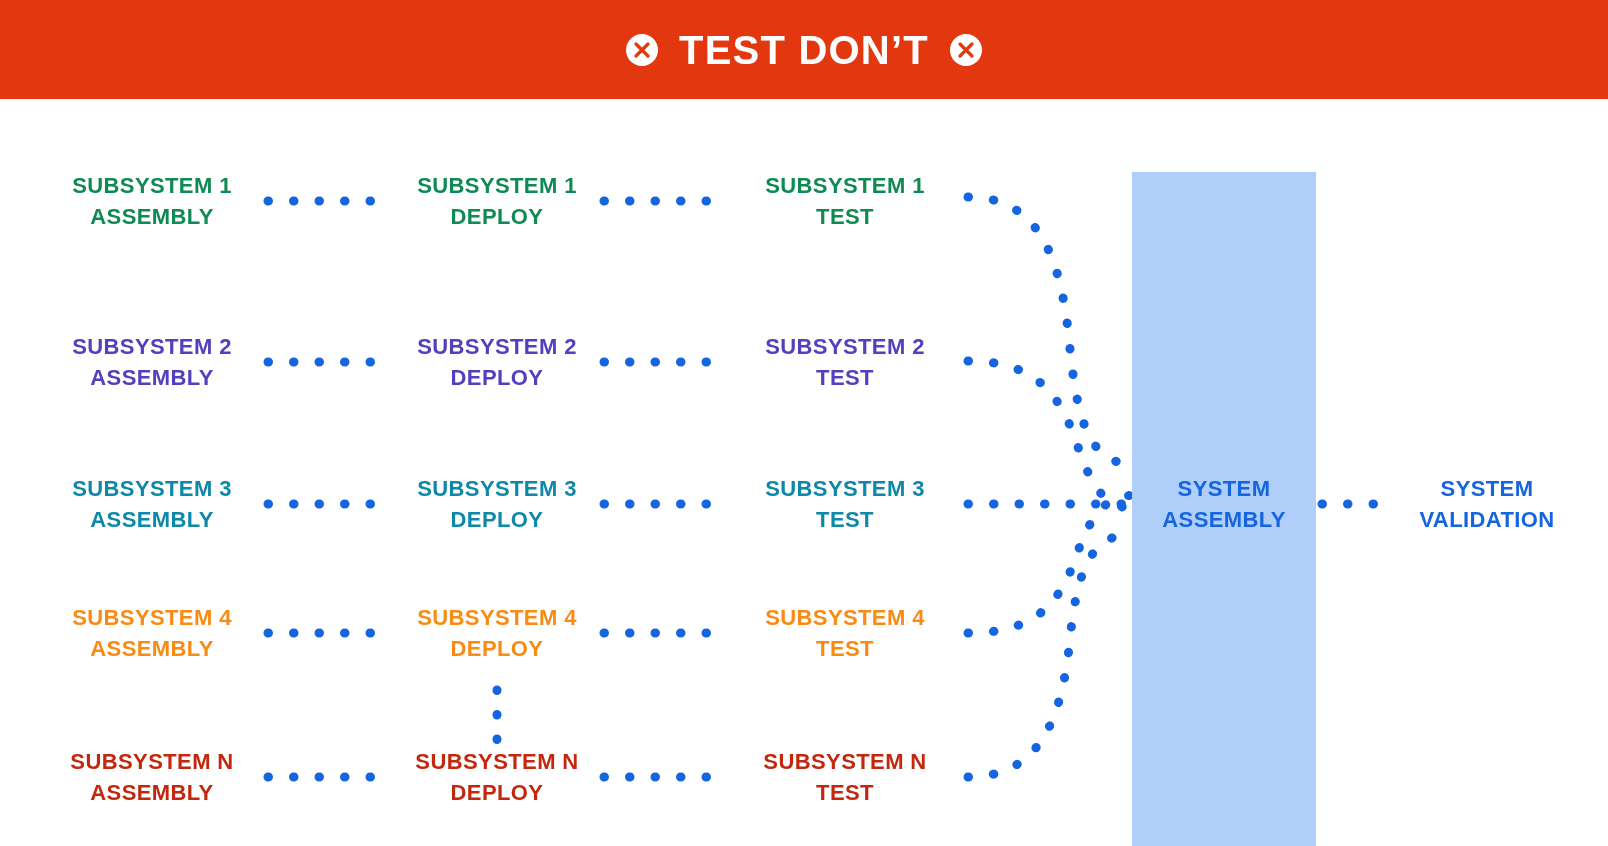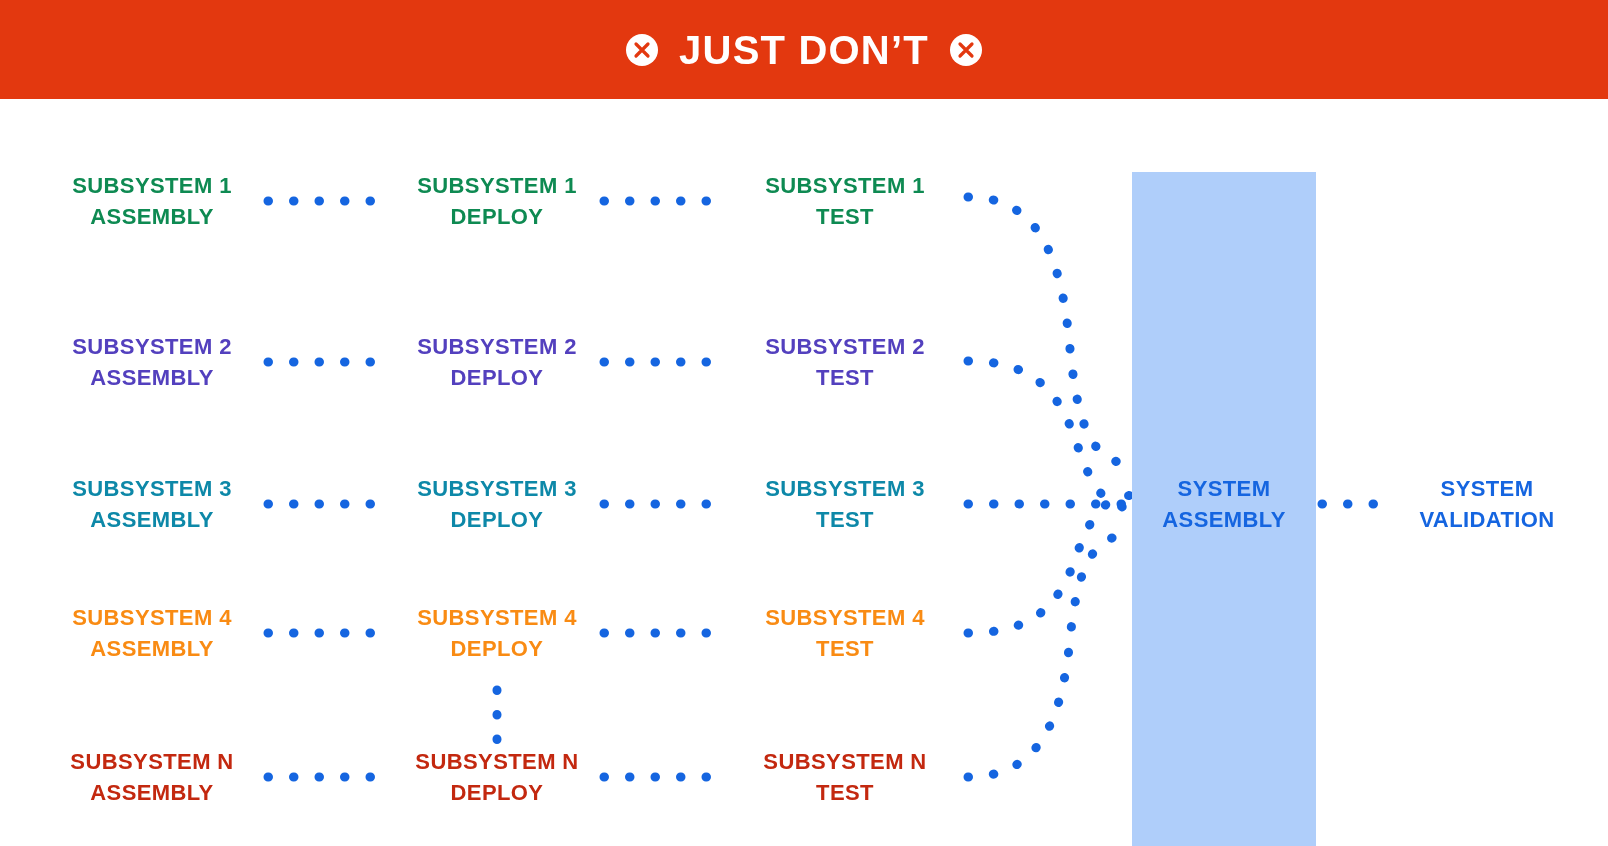--- a/index.html
+++ b/index.html
@@ -110,21 +110,21 @@
 <body>
 
 <div id="canvas">
 
   <div class="banner">
     <div class="banner-inner">
       <svg class="x-circle" viewBox="0 0 34 34">
         <circle cx="17" cy="17" r="16" fill="#ffffff"></circle>
         <path d="M11 11 L23 23 M23 11 L11 23" stroke="#E3380F" stroke-width="3.2" stroke-linecap="round"></path>
       </svg>
-      <div class="banner-title">JUST DON’T</div>
+      <div class="banner-title">TEST DON’T</div>
       <svg class="x-circle" viewBox="0 0 34 34">
         <circle cx="17" cy="17" r="16" fill="#ffffff"></circle>
         <path d="M11 11 L23 23 M23 11 L11 23" stroke="#E3380F" stroke-width="3.2" stroke-linecap="round"></path>
       </svg>
     </div>
   </div>
 
   <div class="diagram">
 
     <svg class="flow" viewBox="0 0 1608 747">

